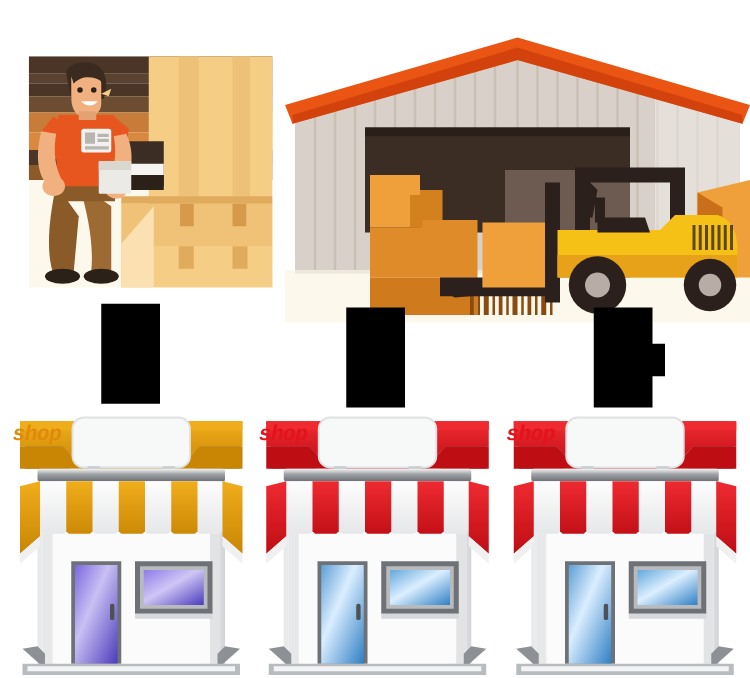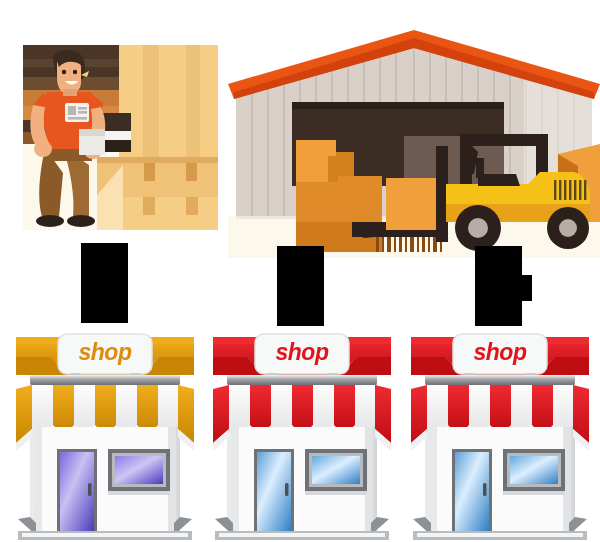--- a/index.html
+++ b/index.html
@@ -37,27 +37,26 @@
   .shop {
     position: absolute;
     width: 190px;
     height: 215px;
   }
   .shop-svg { display: block; width: 190px; height: 215px; }
   .shop-label {
     position: absolute;
     left: 0; right: 0;
     top: 12px;
-    text-align: center;
     font-style: italic;
     font-weight: bold;
-    font-size: 23px;
+    font-size: 17px;
     letter-spacing: -0.5px;
     pointer-events: none;
-    font-family: Liberation Sans, sans-serif;
+    font-family: Liberation Mono, monospace;
   }
 </style>
 </head>
 <body>
 
 <div class="stage">
 
   <div class="scene-img" id="packer-photo" style="left:23px; top:45px; width:195px; height:185px;">
     <svg width="195" height="185" viewBox="0 0 195 185" xmlns="http://www.w3.org/2000/svg">
 

